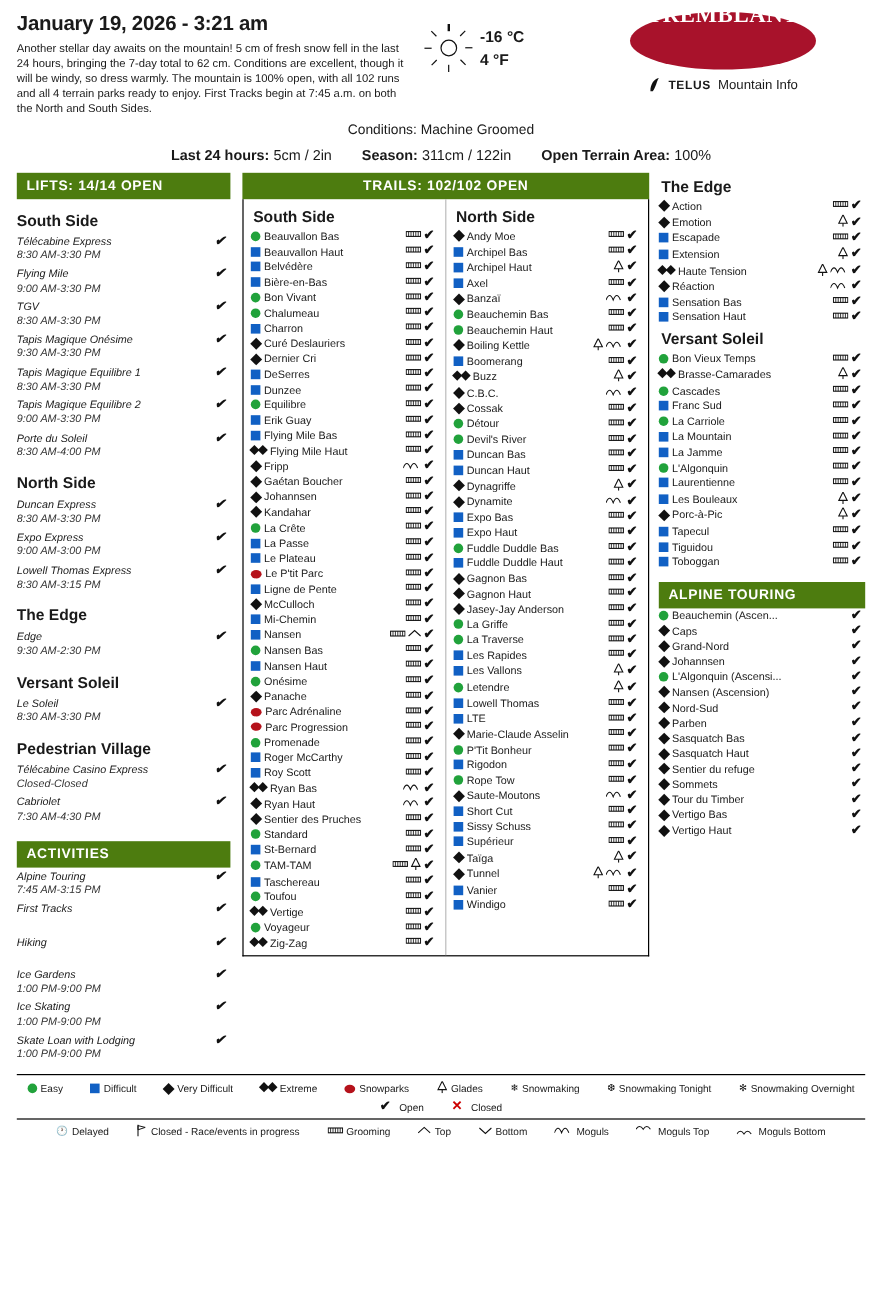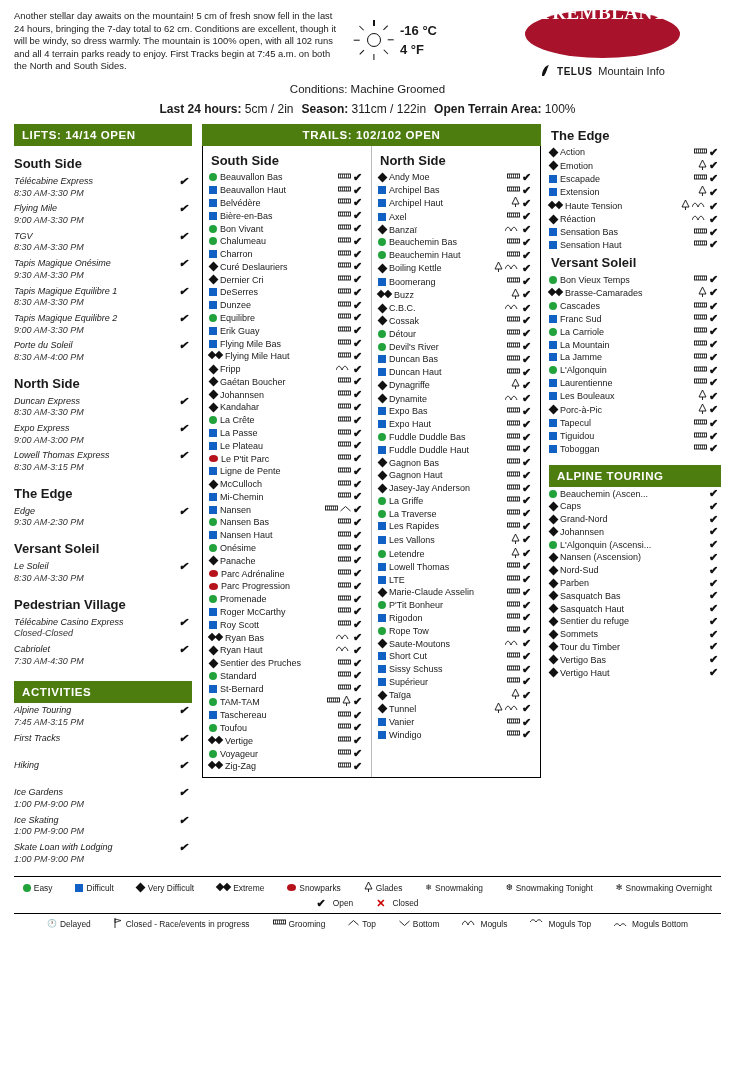--- a/index.html
+++ b/index.html
@@ -32,21 +32,21 @@
     color: #fff;
     gap: 36px;
   }
   .logo-word { font-family: "Liberation Serif", serif; font-weight: bold; font-size: 19px; letter-spacing: 0.5px; }
   .logo-sub { font-size: 5.2px; letter-spacing: 0.3px; margin-top: 1px; }
   .telus-row { display: flex; align-items: center; gap: 6px; margin-top: 7px; font-size: 11px; }
   .telus-mark { font-family: Liberation Sans, sans-serif; font-weight: bold; font-size: 10px; letter-spacing: 0.5px; }
   .telus-bird { display: inline-block; width: 11px; height: 12px; position: relative; }
 
   .conditions-line { text-align: center; font-size: 11.5px; margin-top: 6px; }
-  .stats-row { display: flex; justify-content: center; gap: 8px; margin-top: 7px; font-size: 12px; }
+  .stats-row { display: flex; justify-content: center; gap: 25px; margin-top: 7px; font-size: 12px; }
   .stat b { font-weight: bold; }
 
   
   .bar {
     background: #4d7c0f; color: #fff; font-weight: bold; letter-spacing: 0.6px;
     padding: 5px 8px; font-size: 11.5px;
   }
   .bar.center { text-align: center; }
 
   .cols { display: flex; gap: 10px; margin-top: 8px; }
@@ -98,20 +98,21 @@
 
   .nowrap { white-space: nowrap; }
 </style>
 </head>
 <body>
 
 <div class="page">
 
   <div class="header">
     <div class="header-left">
+      <div class="date-title">January 19, 2026 - 3:21 am</div>
       <div class="report-text">Another stellar day awaits on the mountain! 5 cm of fresh snow fell in the last 24 hours, bringing the 7-day total to 62 cm. Conditions are excellent, though it will be windy, so dress warmly. The mountain is 100% open, with all 102 runs and all 4 terrain parks ready to enjoy. First Tracks begin at 7:45 a.m. on both the North and South Sides.</div>
     </div>
     <div class="weather">
       <div class="sun-icon">
         <div class="sun-core"></div>
         <div class="ray" style="transform:rotate(0deg)"></div>
         <div class="ray" style="transform:rotate(45deg)"></div>
         <div class="ray" style="transform:rotate(90deg)"></div>
         <div class="ray" style="transform:rotate(135deg)"></div>
         <div class="ray" style="transform:rotate(180deg)"></div>

